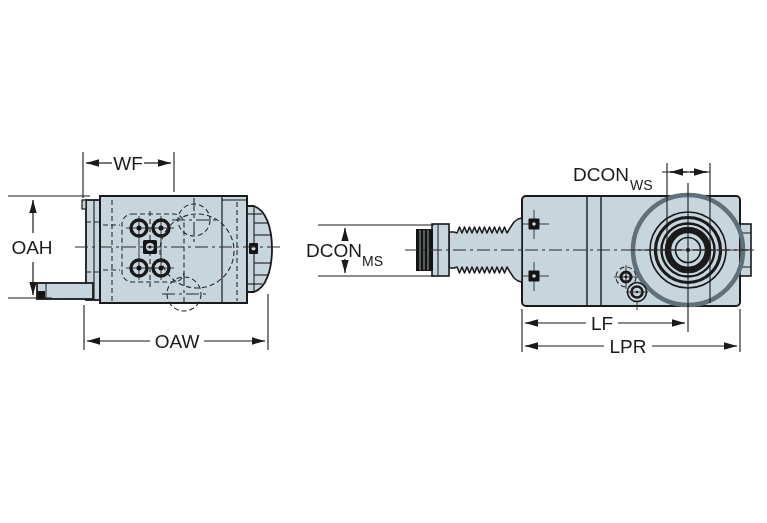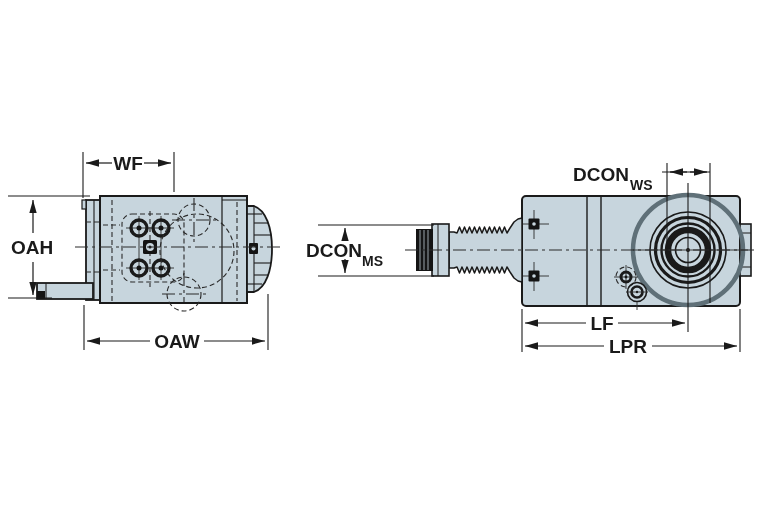--- a/index.html
+++ b/index.html
@@ -1,20 +1,20 @@
 <!DOCTYPE html>
 <html style="--body-fill: #c7d5dd; --line-color: #1a1a1a; --ring-gray: #5f7078; --dark-fill: #141414; --bg: #ffffff;"><head>
 <meta charset="utf-8">
 <style>
   :root{
     --body-fill:#c7d5dd; --line-color:#1a1a1a; --ring-gray:#5f7078;
     --dark-fill:#141414; --bg:#ffffff; --thin:#2a2a2a;
   }
   html,body{margin:0;padding:0;background:var(--bg);}
-  .stage{width:767px;height:523px;background:var(--bg);position:relative;overflow:hidden;font-weight:bold;}
+  .stage{width:767px;height:523px;background:var(--bg);position:relative;overflow:hidden;}
   svg{display:block;}
   svg text{
     fill:var(--line-color);
     font-family:"Liberation Sans", sans-serif;
     font-size:19px;
   }
   svg text.sub{font-size:14px;}
   .body{fill:var(--body-fill);stroke:var(--line-color);}
   .ln{stroke:var(--line-color);fill:none;}
   .thin{stroke:var(--thin);fill:none;stroke-width:0.9;}

